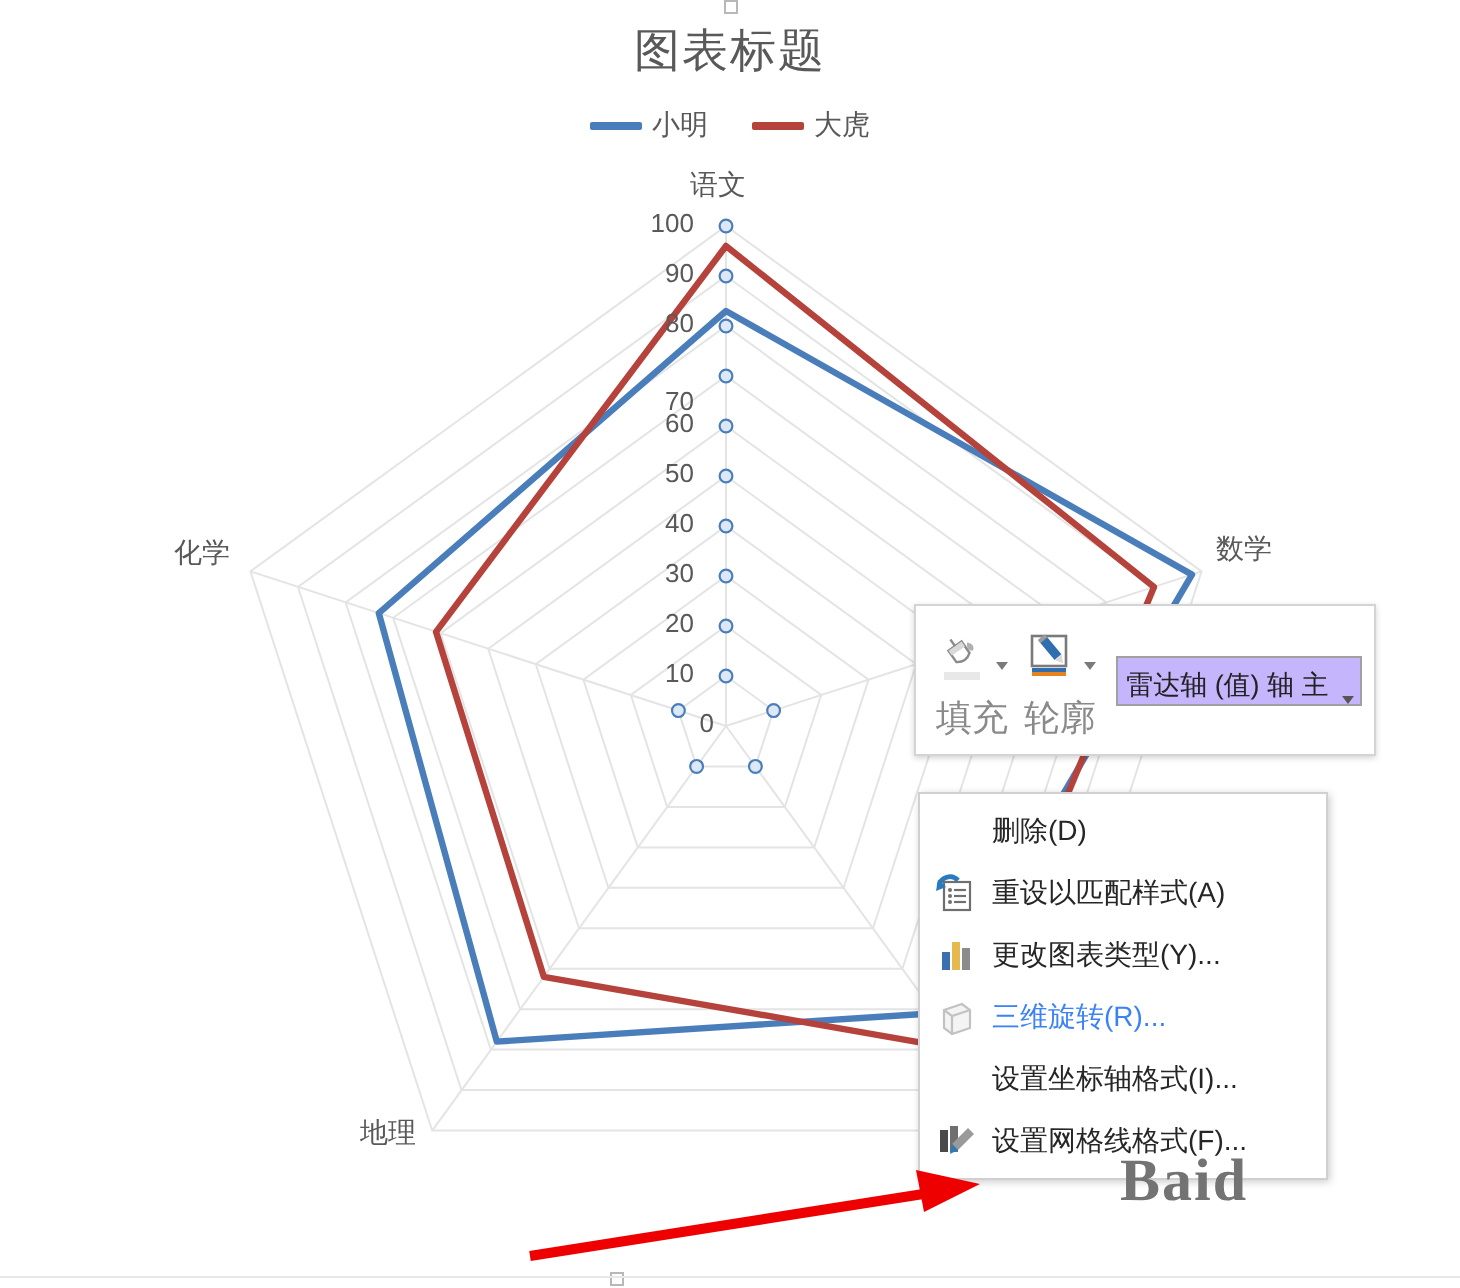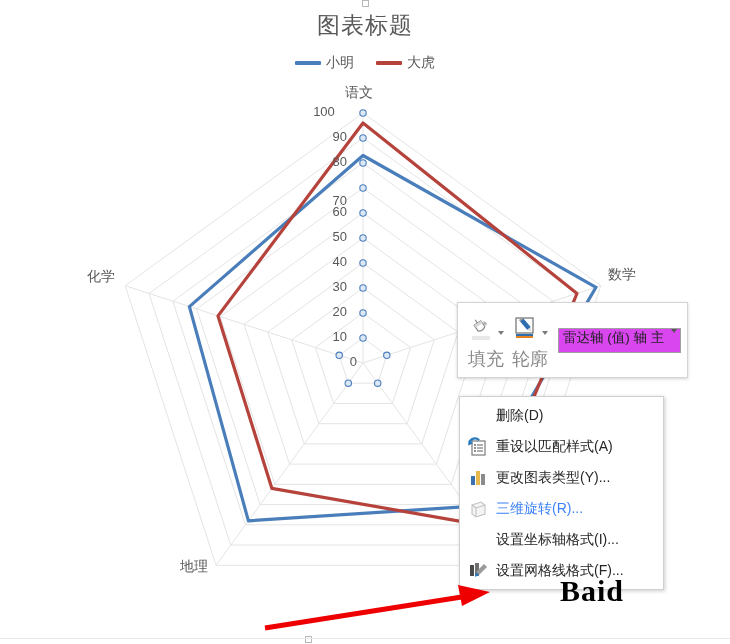--- a/index.html
+++ b/index.html
@@ -122,23 +122,23 @@
     border-right: 3.5px solid transparent;
     border-top: 4px solid #7a7a7a;
     margin-left: 3px;
     margin-top: 10px;
   }
   #axis-select {
     margin-left: 6px;
     margin-top: 20px;
     width: 128px; height: 25px;
     border: 1px solid #a0a0a0;
-    background: #d946ef;
-    display: flex;
-    align-items: flex-start;
+    background: #c4b5fd;
+    display: flex;
+    align-items: flex-end;
     padding: 0 3px 0 4px;
     overflow: hidden;
   }
   #axis-select-text {
     font-size: 13.5px;
     color: #222;
     white-space: nowrap;
     overflow: hidden;
     flex: 1;
   }
@@ -187,21 +187,21 @@
     position: absolute;
     left: 260px; top: 584px;
     pointer-events: none;
   }
 
   
   #watermark {
     position: absolute;
     left: 560px; top: 574px;
     font-size: 30px;
-    color: #000000;
+    color: #737373;
     font-family: "Liberation Serif", serif;
     font-weight: bold;
     letter-spacing: 1px;
   }
 </style>
 </head>
 <body>
 
 <div id="app">
 
@@ -275,21 +275,21 @@
       <div class="tick-label" style="left: 311px; width: 46px; top: 354px;">0</div>
       <div class="tick-label" style="left: 301px; width: 46px; top: 329px;">10</div>
       <div class="tick-label" style="left: 301px; width: 46px; top: 304px;">20</div>
       <div class="tick-label" style="left: 301px; width: 46px; top: 279px;">30</div>
       <div class="tick-label" style="left: 301px; width: 46px; top: 254px;">40</div>
       <div class="tick-label" style="left: 301px; width: 46px; top: 229px;">50</div>
       <div class="tick-label" style="left: 301px; width: 46px; top: 204px;">60</div>
       <div class="tick-label" style="left: 301px; width: 46px; top: 193px;">70</div>
       <div class="tick-label" style="left: 301px; width: 46px; top: 154px;">80</div>
       <div class="tick-label" style="left: 301px; width: 46px; top: 129px;">90</div>
-      <div class="tick-label" style="left: 301px; width: 46px; top: 104px; text-align: center;">100</div>
+      <div class="tick-label" style="left: 301px; width: 46px; top: 104px;">100</div>
     </div>
 
   <div id="mini-toolbar">
     <div class="mt-btn">
       <div class="mt-icon-row">
         <svg width="26" height="26" viewBox="0 0 26 26">
           <g transform="rotate(-35 13 11)">
             <path d="M7 6 L15 6 L15 13 Q11 16 7 13 Z" fill="#ffffff" stroke="#8a8a8a" stroke-width="1.2"></path>
             <path d="M7 6 L15 6 L15 9 L7 9 Z" fill="#d9d9d9"></path>
             <line x1="11" y1="2" x2="11" y2="6" stroke="#8a8a8a" stroke-width="1.2"></line>

